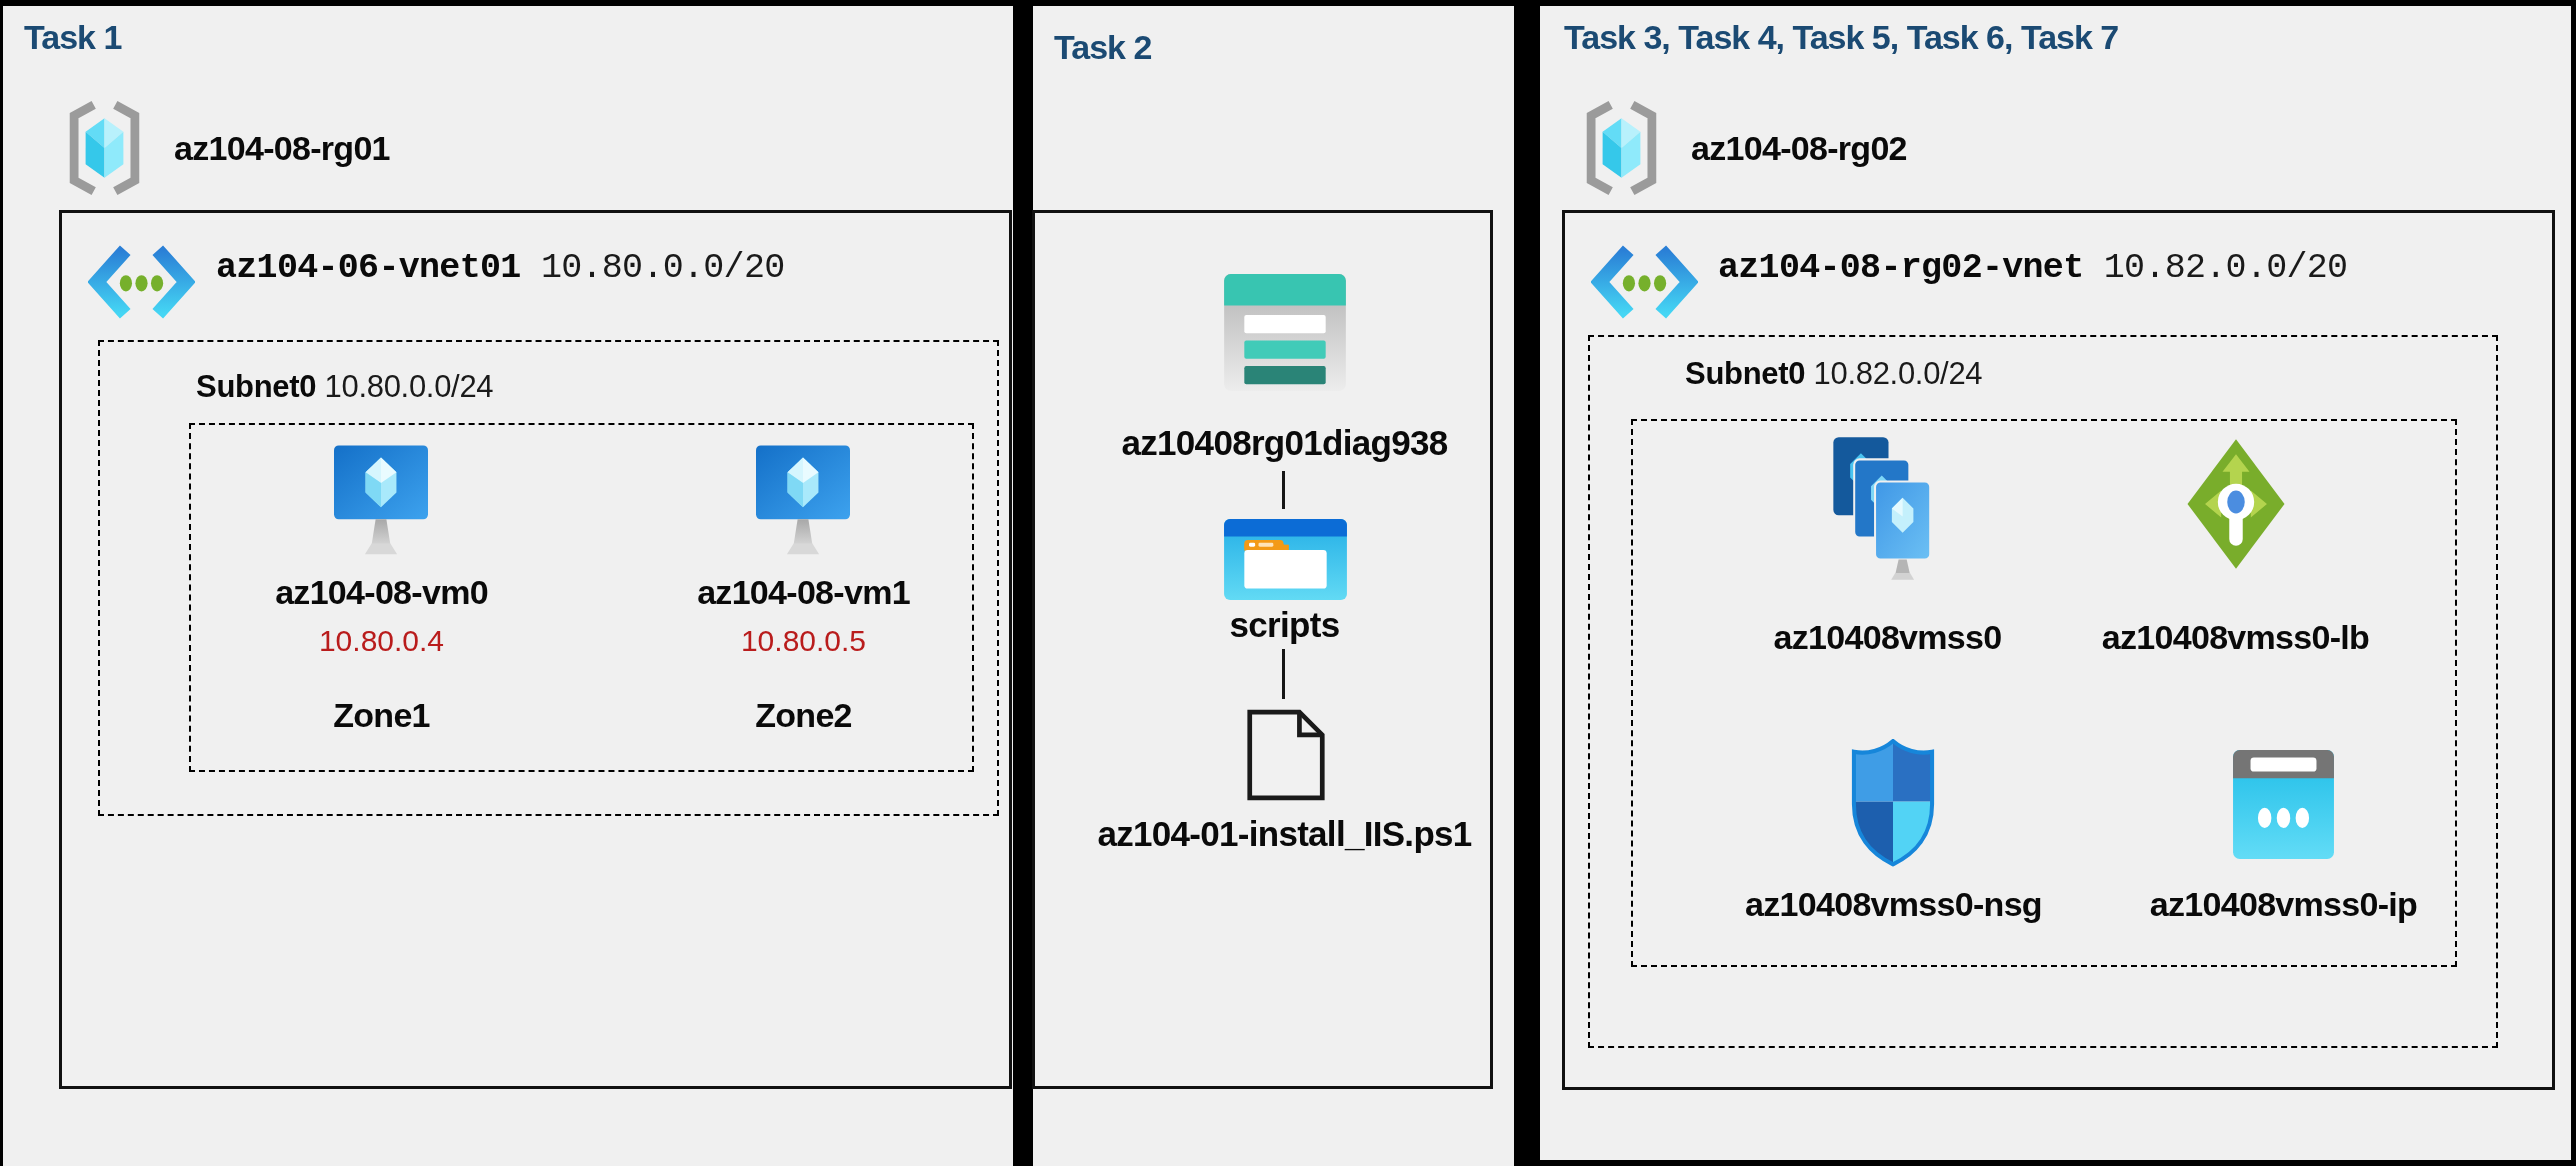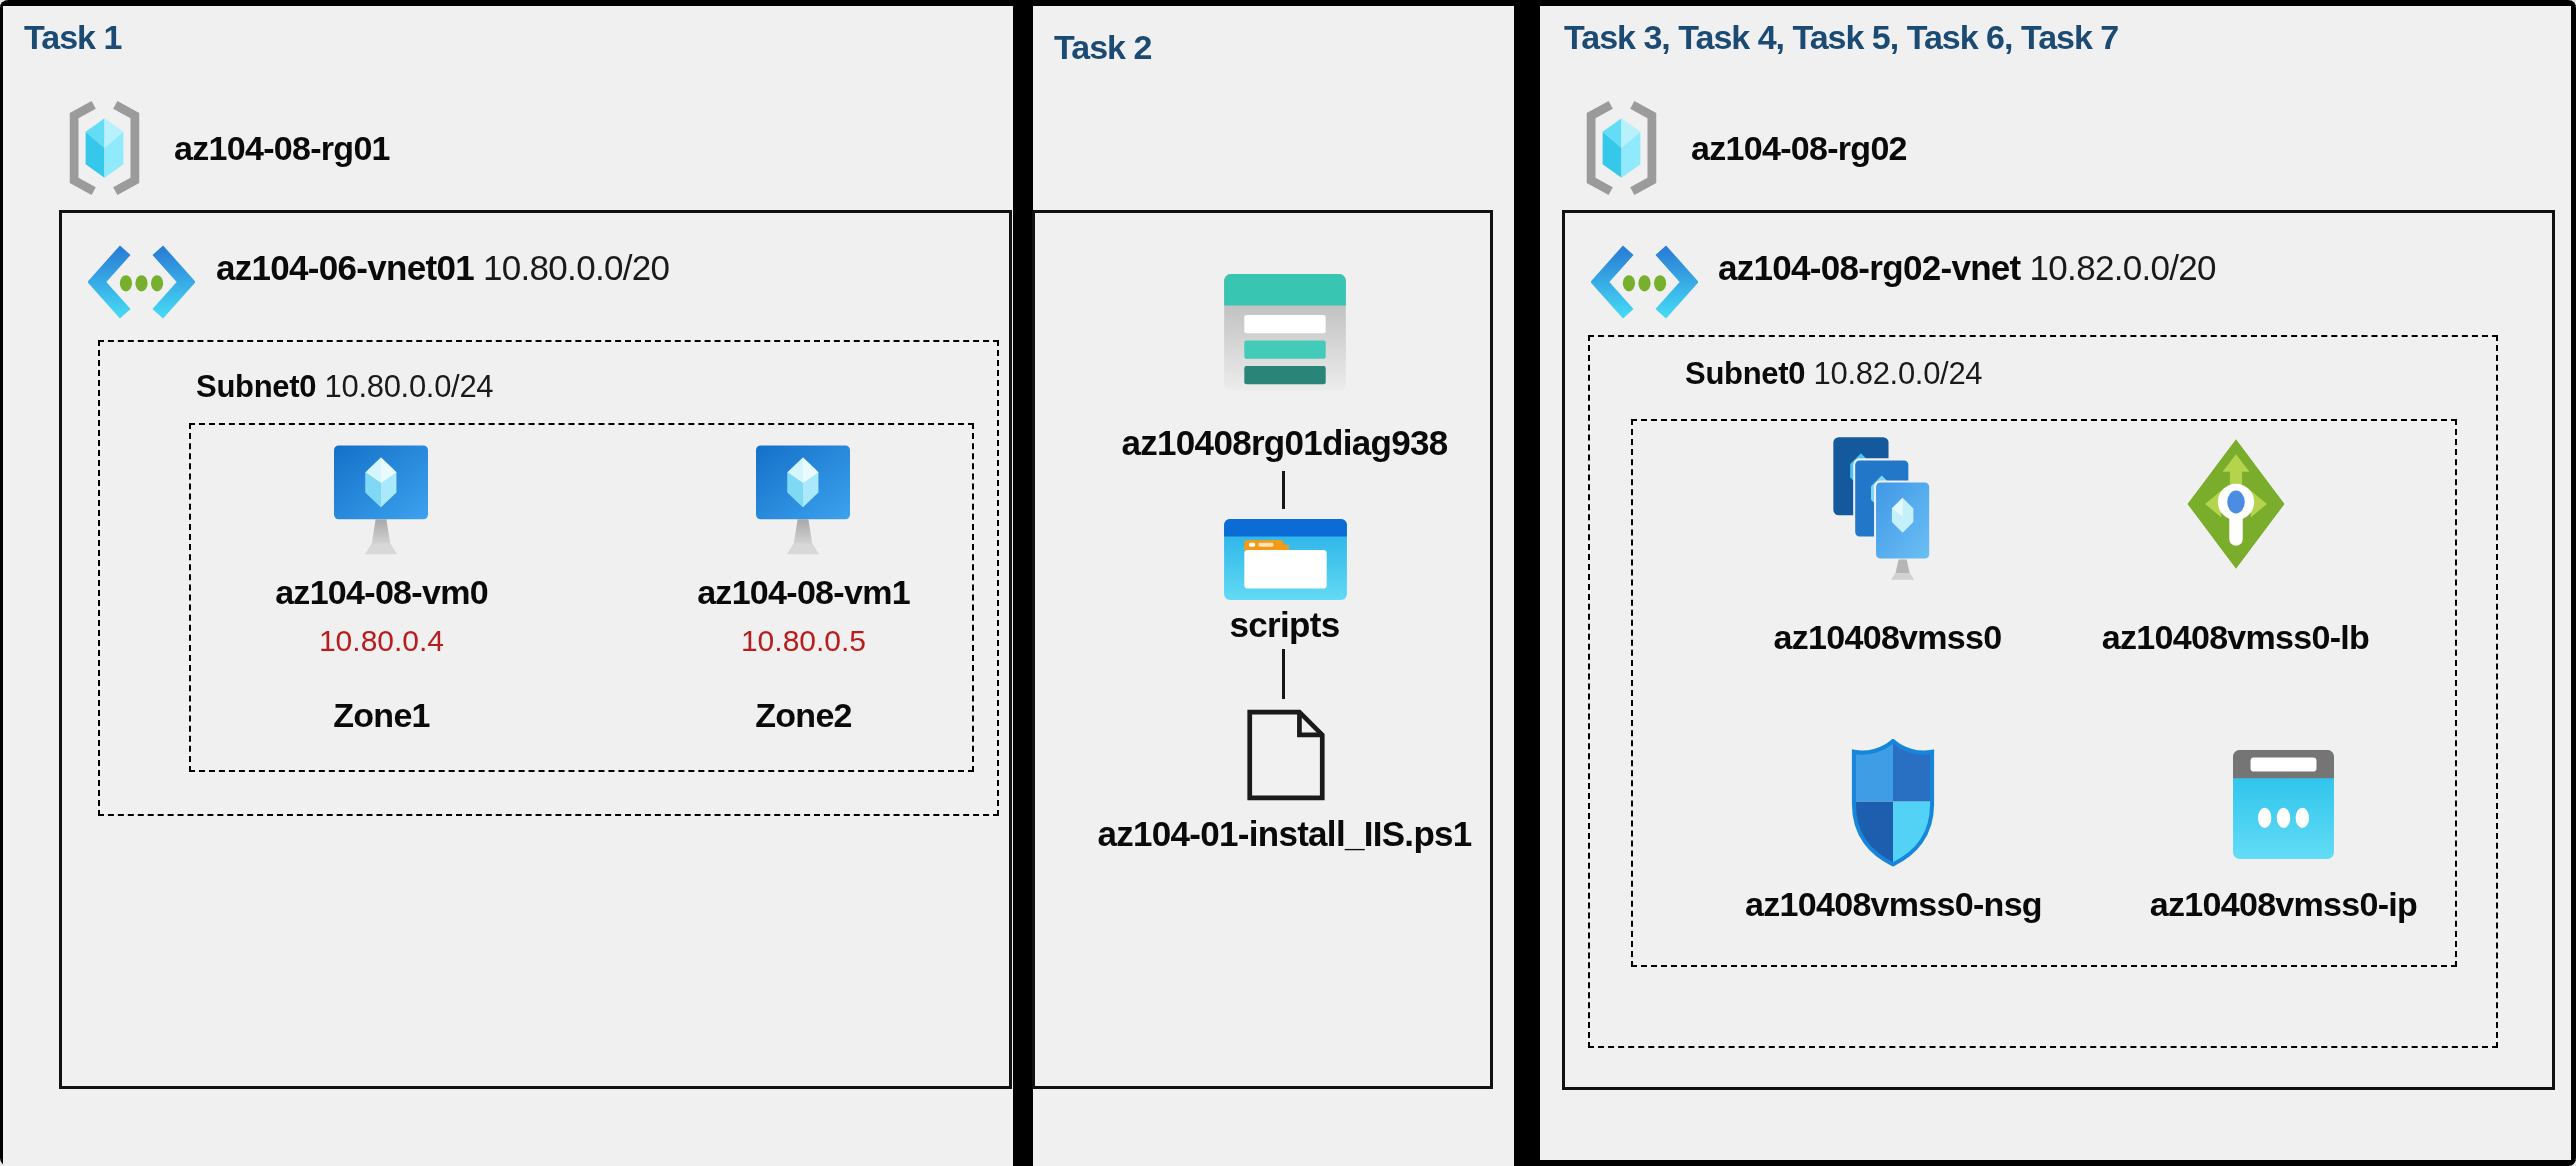--- a/index.html
+++ b/index.html
@@ -1,24 +1,24 @@
 <!DOCTYPE html>
 <html style="font-size:10.8px"><head>
 <meta charset="utf-8">
 <style>
   html,body{margin:0;padding:0;background:#e8e8e8;}
   .canvas{position:relative;width:2576px;height:1166px;background:#f0f0f0;overflow:hidden;
-          font-family:"Liberation Sans",sans-serif;color:#0a0a0a;border-radius:8px;}
+          font-family:"Liberation Sans",sans-serif;color:#0a0a0a;}
   .abs{position:absolute;}
   .bar{position:absolute;background:#000;}
   .panel-title{font-size:34px;font-weight:bold;letter-spacing:-1px;color:#1b4a73;white-space:nowrap;}
   .big-label{font-size:34px;font-weight:bold;letter-spacing:-0.7px;white-space:nowrap;}
   .inner-box{position:absolute;border:3.4px solid #111;box-sizing:border-box;}
   .dashed-box{position:absolute;border:2.7px dashed #000;box-sizing:border-box;}
-  .header-label{font-size:35px;letter-spacing:-0.7px;white-space:nowrap;}
+  .header-label{font-size:35px;letter-spacing:-0.7px;white-space:nowrap;font-family:Liberation Mono, monospace;}
   .header-label .name{font-weight:bold;}
   .header-label .cidr{font-weight:normal;color:#1a1a1a;}
   .subnet-label{font-size:31px;letter-spacing:-0.3px;white-space:nowrap;}
   .subnet-label .name{font-weight:bold;}
   .subnet-label .cidr{font-weight:normal;color:#1a1a1a;}
   .res-label{width:405px;text-align:center;font-size:34px;font-weight:bold;letter-spacing:-0.7px;white-space:nowrap;}
   .ip-label{width:405px;text-align:center;font-size:30px;font-weight:normal;color:#b91c1c;white-space:nowrap;}
   .connector{position:absolute;width:3.4px;background:#161616;}
   svg{display:block;}
 </style>

